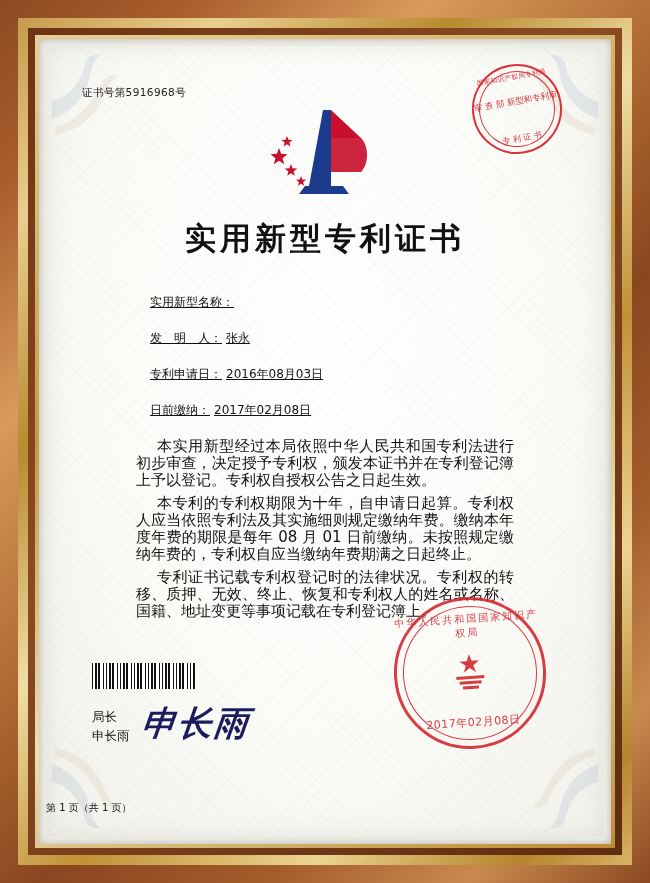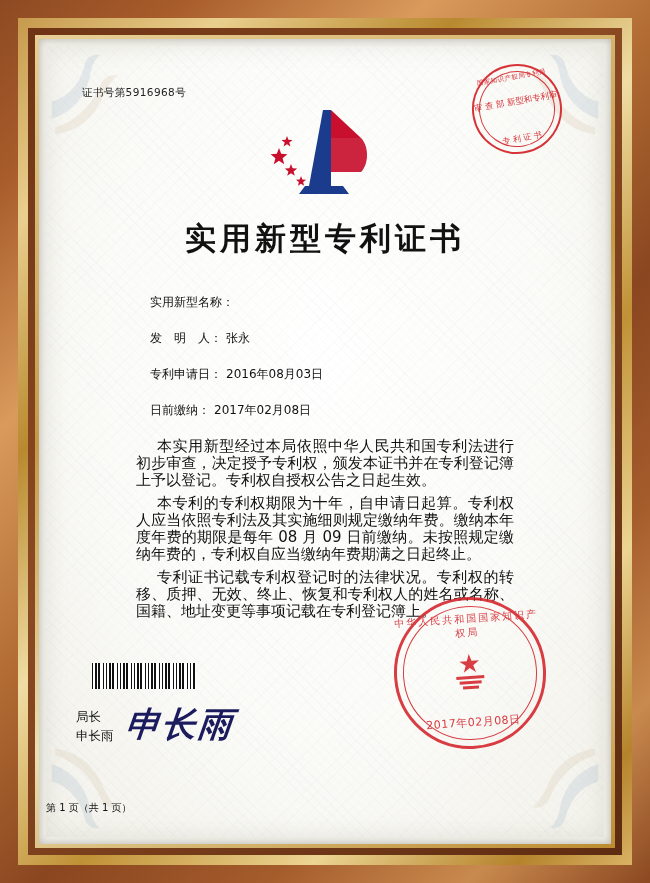--- a/index.html
+++ b/index.html
@@ -188,20 +188,21 @@
   .fields {
     margin: 34px 0 0 70px;
     font-size: 12px;
     color: #111;
     font-family: "DejaVu Sans", sans-serif;
   }
   .field-row {
     display: flex;
     align-items: flex-start;
     margin-bottom: 19px;
+    text-decoration: underline;
   }
   .field-label {
     white-space: pre;
     flex: 0 0 auto;
   }
   .field-value {
     margin-left: 4px;
     flex: 1 1 auto;
   }
 
@@ -229,24 +230,24 @@
     background-image: repeating-linear-gradient(
       90deg,
       #111 0 1px, #fff 1px 3px, #111 3px 5px, #fff 5px 6px,
       #111 6px 8px, #fff 8px 11px, #111 11px 12px, #fff 12px 14px
     );
   }
 
   
   .sign-block {
     position: absolute;
-    left: 30px;
+    left: 46px;
     bottom: 92px;
     display: flex;
-    align-items: flex-end;
+    align-items: center;
   }
   .sign-labels {
     font-size: 12.5px;
     line-height: 19px;
     color: #111;
     font-family: "DejaVu Sans", sans-serif;
     padding-top: 4px;
   }
   .sign-script {
     margin-left: 12px;
@@ -390,21 +391,21 @@
                   <span class="field-value">2016年08月03日</span>
                 </div>
                 <div class="field-row">
                   <span class="field-label">日前缴纳：</span>
                   <span class="field-value">2017年02月08日</span>
                 </div>
               </div>
 
               <div class="body-text">
                 <p>本实用新型经过本局依照中华人民共和国专利法进行初步审查，决定授予专利权，颁发本证书并在专利登记簿上予以登记。专利权自授权公告之日起生效。</p>
-                <p>本专利的专利权期限为十年，自申请日起算。专利权人应当依照专利法及其实施细则规定缴纳年费。缴纳本年度年费的期限是每年 08 月 09 日前缴纳。未按照规定缴纳年费的，专利权自应当缴纳年费期满之日起终止。</p>
+                <p>本专利的专利权期限为十年，自申请日起算。专利权人应当依照专利法及其实施细则规定缴纳年费。缴纳本年度年费的期限是每年 08 月 01 日前缴纳。未按照规定缴纳年费的，专利权自应当缴纳年费期满之日起终止。</p>
                 <p>专利证书记载专利权登记时的法律状况。专利权的转移、质押、无效、终止、恢复和专利权人的姓名或名称、国籍、地址变更等事项记载在专利登记簿上。</p>
               </div>
 
               <div class="barcode"></div>
 
               <div class="sign-block">
                 <div class="sign-labels">
                   <div>局长</div>
                   <div>申长雨</div>
                 </div>

